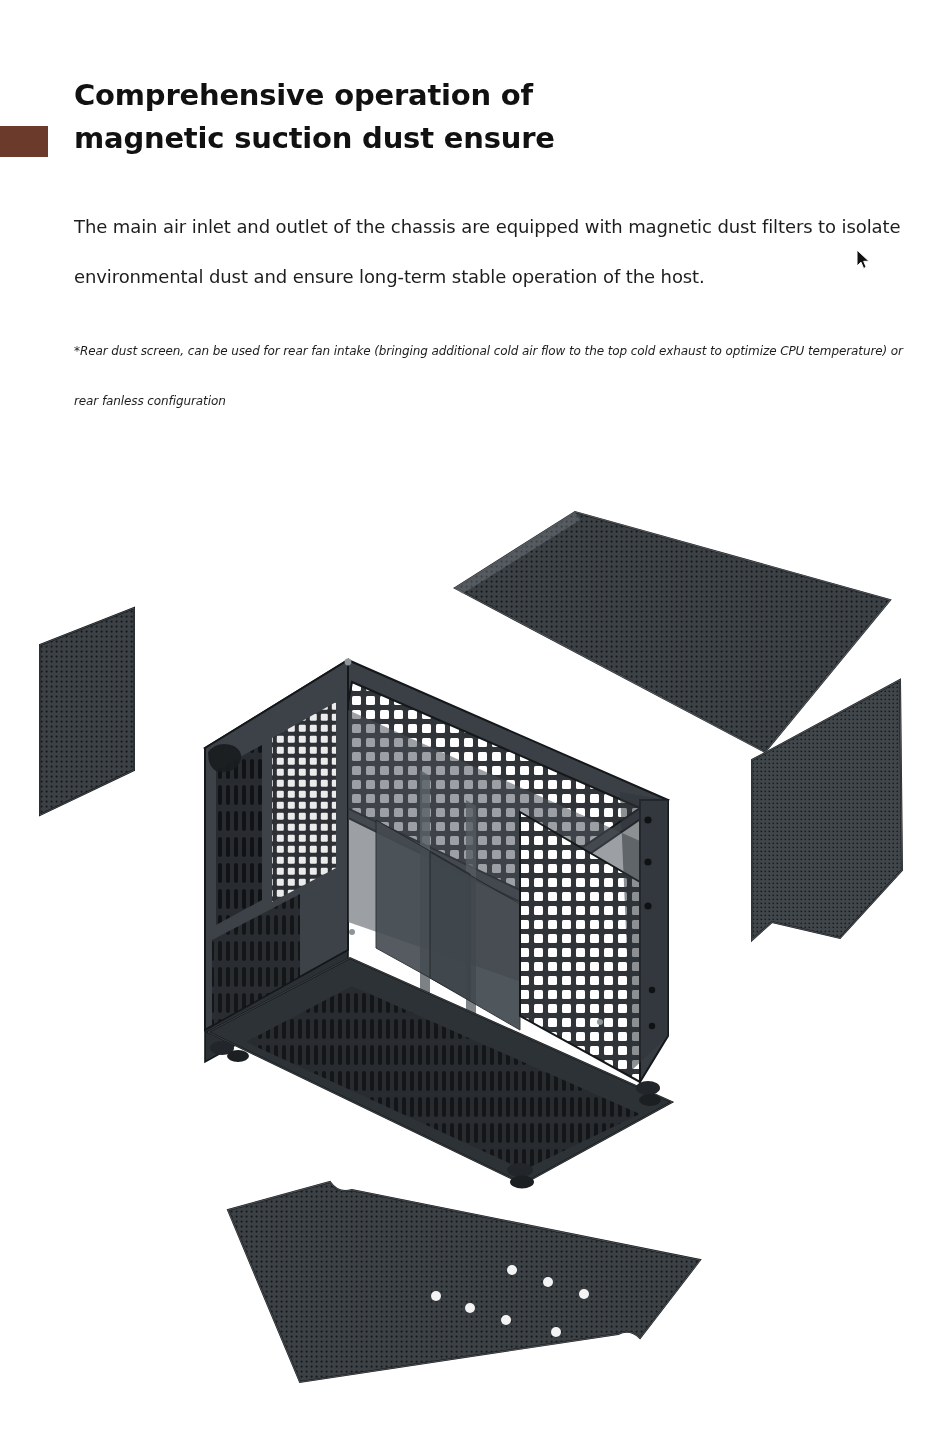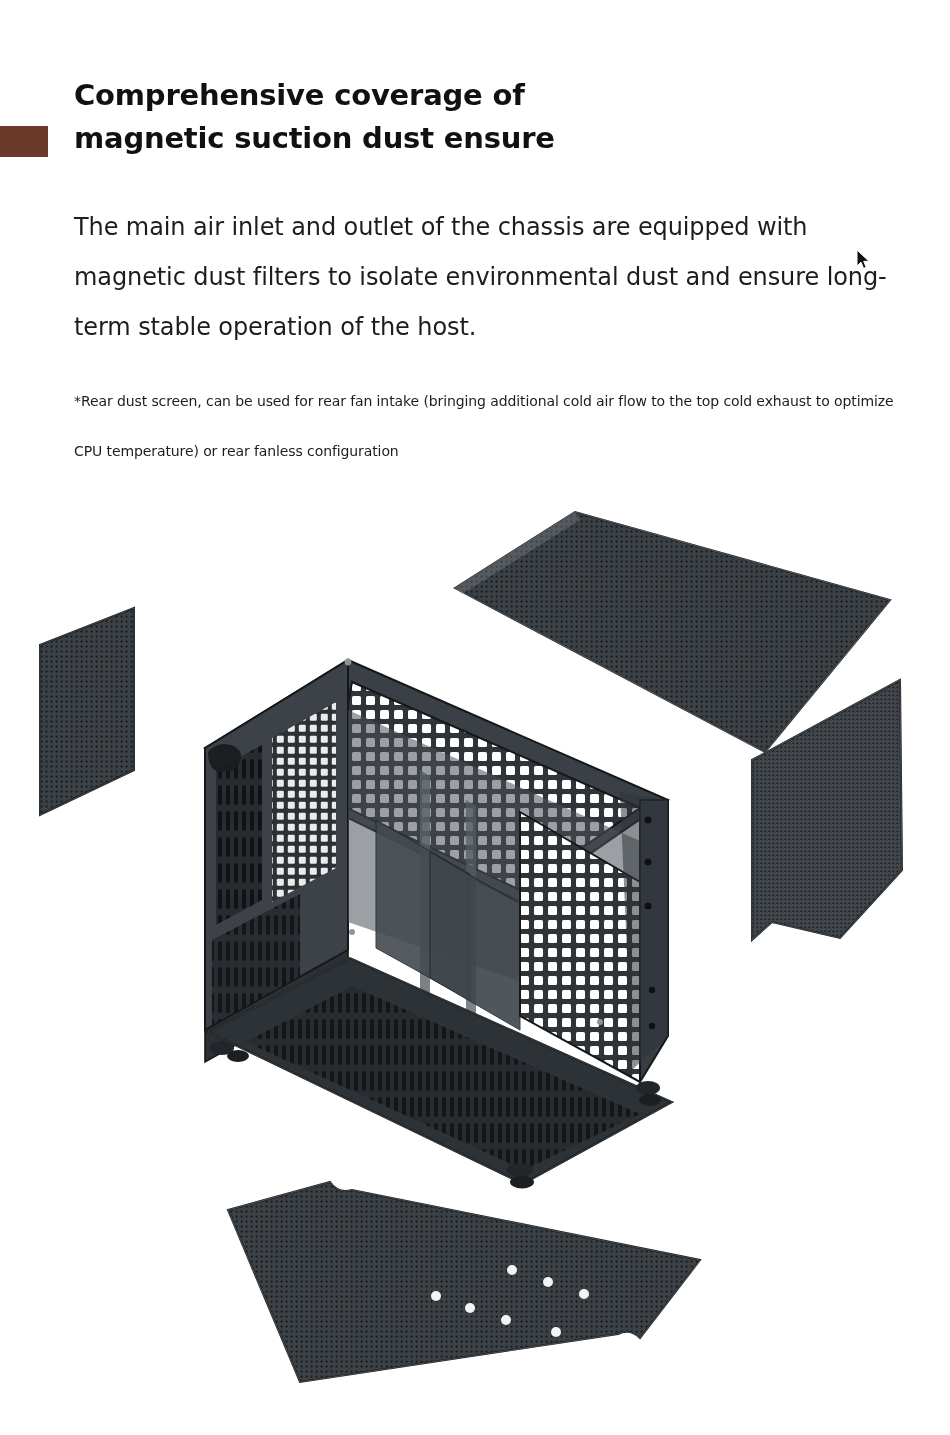--- a/index.html
+++ b/index.html
@@ -43,35 +43,36 @@
     color: #111111;
     margin: 0;
   }
   .headline .line {
     display: block;
   }
 
   .body-copy {
     margin: 0;
     padding-top: 42px;
-    font-size: 24px;
+    font-size: 18px;
     line-height: 50px;
     color: #1d1d1d;
     letter-spacing: -0.1px;
     max-width: 840px;
   }
 
   .footnote {
     margin: 0;
     padding-top: 24px;
-    font-size: 14px;
+    font-size: 12px;
     line-height: 50px;
     color: #1d1d1d;
     letter-spacing: -0.1px;
     max-width: 846px;
+    font-style: italic;
   }
 
   
   .cursor {
     position: absolute;
     left: 856px;
     top: 249px;
     width: 16px;
     height: 22px;
     pointer-events: none;
@@ -89,21 +90,21 @@
     display: block;
   }
 </style>
 </head>
 <body>
 
 <div class="accent-bar" style="background: rgb(107, 58, 42);"></div>
 
 <div class="content">
   <h1 class="headline">
-    <span class="line">Comprehensive coverage of</span>
+    <span class="line">Comprehensive operation of</span>
     <span class="line">magnetic suction dust ensure</span>
   </h1>
 
   <p class="body-copy">The main air inlet and outlet of the chassis are equipped with magnetic dust filters to isolate environmental dust and ensure long-term stable operation of the host.</p>
 
   <p class="footnote">*Rear dust screen, can be used for rear fan intake (bringing additional cold air flow to the top cold exhaust to optimize CPU temperature) or rear fanless configuration</p>
 </div>
 
 <div class="cursor" style="left: 856px; top: 249px; display: block;">
   <svg width="16" height="22" viewBox="0 0 16 22" xmlns="http://www.w3.org/2000/svg">

